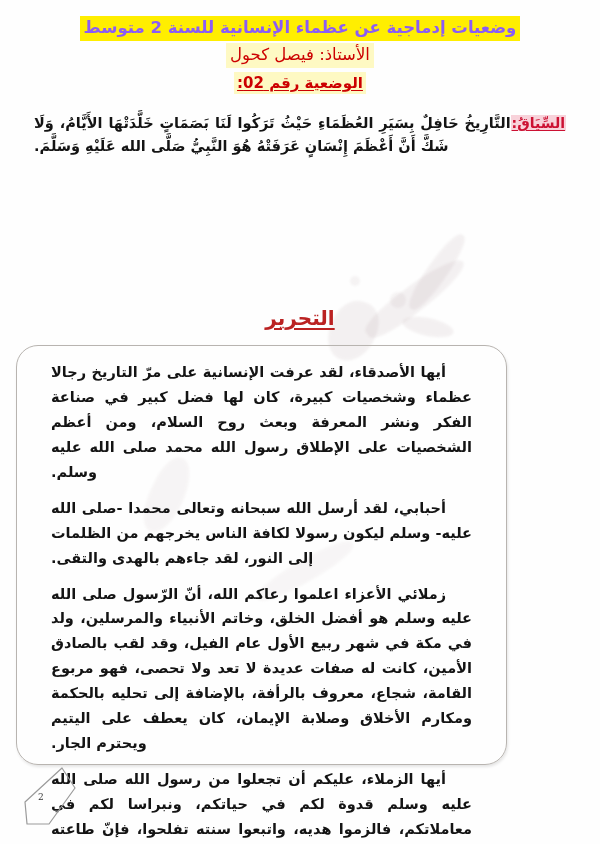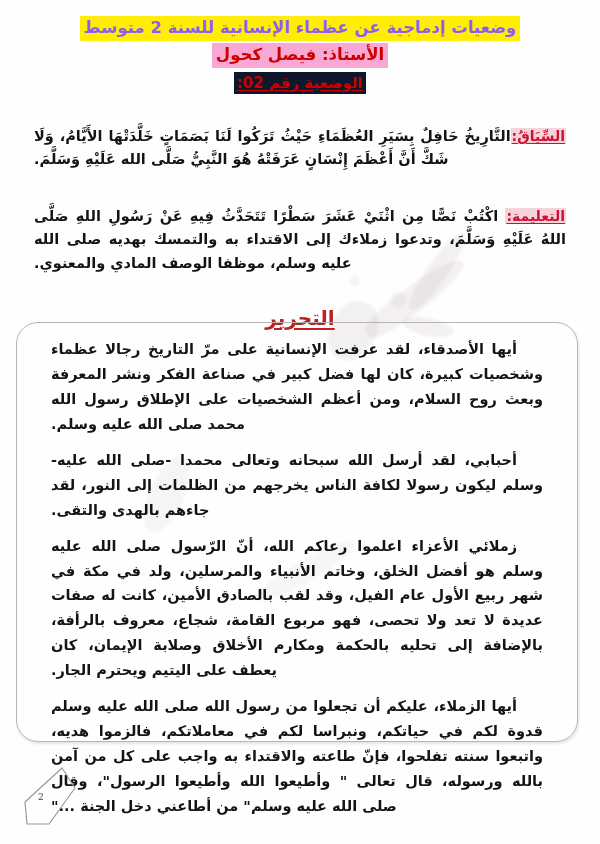--- a/index.html
+++ b/index.html
@@ -61,31 +61,31 @@
     background: #ffee00;
     font-weight: bold;
     font-size: 16.5px;
     line-height: 1.5;
     padding: 0 4px;
     letter-spacing: 0;
   }
   .subtitle-line {
     display: inline-block;
     color: #cc0000;
-    background: #f9a8d4;
-    font-weight: bold;
+    background: #fef9c3;
+    font-weight: normal;
     font-size: 16.5px;
     line-height: 1.5;
     padding: 0 4px;
     margin-top: 2px;
   }
   .situation-line {
     display: inline-block;
     color: #cc0000;
-    background: #0f172a;
+    background: #fef9c3;
     font-weight: bold;
     font-size: 15px;
     line-height: 1.5;
     padding: 0 3px;
     margin-top: 4px;
     text-decoration: underline;
     text-decoration-color: #cc0000;
     text-underline-offset: 2px;
   }
 
@@ -107,21 +107,21 @@
     color: #cc1133;
     background: #f8d2da;
     font-weight: bold;
     text-decoration: underline;
     text-decoration-color: #cc1133;
     text-underline-offset: 2px;
     padding: 0 1px;
     font-size: 14px;
   }
 
-  .blk-siyaq  { top: 125px; }
+  .blk-siyaq  { top: 112px; }
   .blk-sanad  { top: 168px; text-align: left; text-align-last: left; }
   .blk-taalim { top: 205px; }
 
   
   .tahrir-wrap {
     position: absolute;
     top: 306px;
     left: 0;
     right: 0;
     text-align: center;
@@ -133,22 +133,22 @@
     font-size: 20px;
     text-decoration: underline;
     text-decoration-color: #bb2222;
     text-underline-offset: 3px;
   }
 
   
   .body-box {
     position: absolute;
     left: 16px;
-    top: 322px;
-    width: 562px;
+    top: 345px;
+    width: 491px;
     height: 420px;
     box-sizing: border-box;
     border: 1px solid #b8b4b0;
     border-radius: 22px;
     background: transparent;
     box-shadow: 1px 2px 3px rgba(0,0,0,0.10);
   }
   .body-inner {
     position: absolute;
     left: 34px;
@@ -204,24 +204,20 @@
     <div><span class="title-line">وضعيات إدماجية عن عظماء الإنسانية للسنة 2 متوسط</span></div>
     <div><span class="subtitle-line">الأستاذ: فيصل كحول</span></div>
     <div><span class="situation-line">الوضعية رقم 02:</span></div>
   </div>
 
   <div class="block blk-siyaq">
     <span class="tag">السِّيَاقُ:</span><span>التَّارِيخُ حَافِلٌ بِسَيَرِ العُظَمَاءِ حَيْثُ تَرَكُوا  لَنَا بَصَمَاتٍ خَلَّدَتْهَا الأَيَّامُ، وَلَا شَكَّ أَنَّ أَعْظَمَ إِنْسَانٍ عَرَفَتْهُ هُوَ النَّبِيُّ صَلَّى الله عَلَيْهِ وَسَلَّمَ.</span>
   </div>
 
 
-  <div class="block blk-taalim">
-    <span class="tag">التعليمة:</span>
-    <span>اكْتُبْ نَصًّا مِن اثْنَيْ عَشَرَ سَطْرًا تَتَحَدَّثُ فِيهِ عَنْ رَسُولِ اللهِ صَلَّى اللهُ عَلَيْهِ وَسَلَّمَ، وتدعوا زملاءك إلى الاقتداء به والتمسك بهديه صلى الله عليه وسلم، موظفا الوصف المادي والمعنوي.</span>
-  </div>
 
   <div class="tahrir-wrap">
     <span class="tahrir">التحرير</span>
   </div>
 
   <div class="body-box">
     <div class="body-inner">
       <p class="para">أيها الأصدقاء، لقد عرفت الإنسانية على مرّ التاريخ رجالا عظماء وشخصيات كبيرة، كان لها فضل كبير في صناعة الفكر ونشر المعرفة وبعث روح السلام، ومن أعظم الشخصيات على الإطلاق رسول الله محمد صلى الله عليه وسلم.</p>
       <p class="para">أحبابي، لقد أرسل الله سبحانه وتعالى محمدا -صلى الله عليه- وسلم ليكون رسولا لكافة الناس يخرجهم من الظلمات إلى النور، لقد جاءهم بالهدى والتقى.</p>
       <p class="para">زملائي الأعزاء اعلموا رعاكم الله، أنّ الرّسول صلى الله عليه وسلم هو أفضل الخلق، وخاتم الأنبياء والمرسلين، ولد في مكة في شهر ربيع الأول عام الفيل، وقد لقب بالصادق الأمين، كانت له صفات عديدة لا تعد ولا تحصى، فهو مربوع القامة، شجاع، معروف بالرأفة، بالإضافة إلى تحليه بالحكمة ومكارم الأخلاق وصلابة الإيمان، كان يعطف على اليتيم ويحترم الجار.</p>

